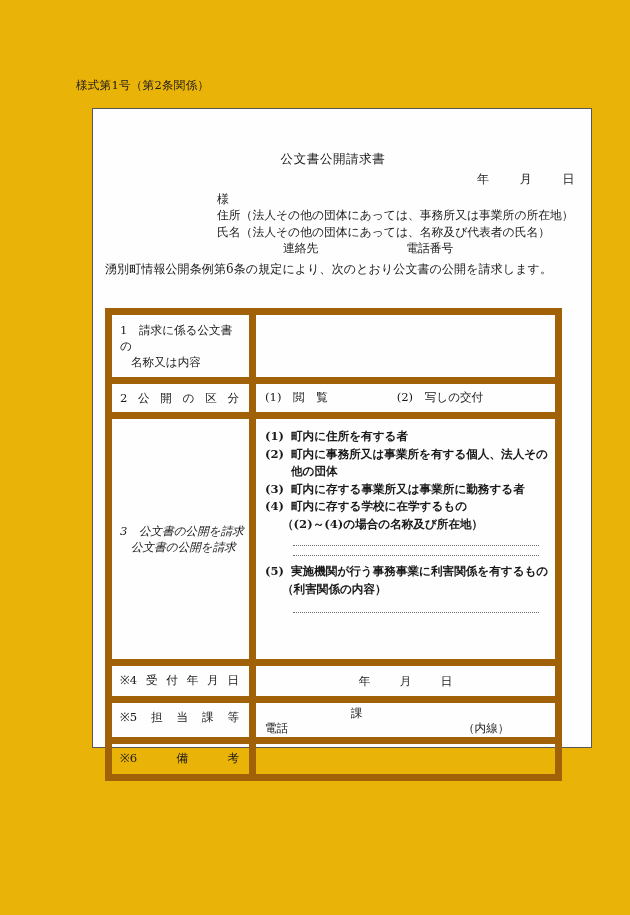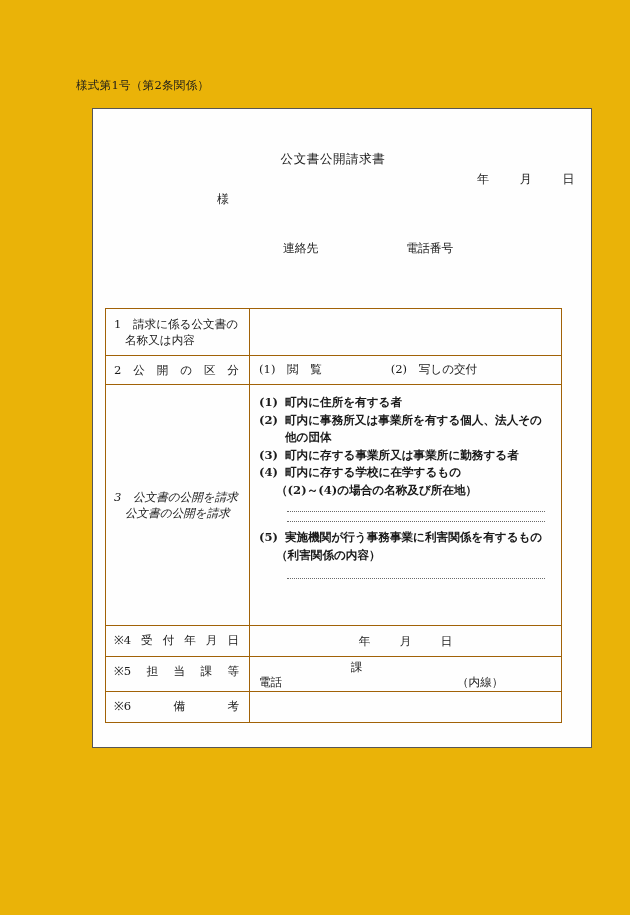--- a/index.html
+++ b/index.html
@@ -100,21 +100,21 @@
   .form-table {
     position: absolute;
     left: 12px;
     top: 199px;
     width: 457px;
     border-collapse: collapse;
     table-layout: fixed;
     font-size: 11.6px;
   }
   .form-table td {
-    border: 1px solid #a16207;
+    border: 7px solid #a16207;
     padding: 0;
     vertical-align: top;
   }
   .col-label { width: 144px; }
 
   .lbl {
     padding: 7px 6px 7px 8px;
     line-height: 16px;
   }
   .lbl-spread {
@@ -223,26 +223,31 @@
     <div class="date-line">
       <span>年</span>
       <span class="gap"></span>
       <span>月</span>
       <span class="gap"></span>
       <span>日</span>
     </div>
 
     <div class="addressee">様</div>
 
+    <div class="applicant-block">
+      <div class="row">住所（法人その他の団体にあっては、事務所又は事業所の所在地）</div>
+      <div class="row">氏名（法人その他の団体にあっては、名称及び代表者の氏名）</div>
+    </div>
 
     <div class="contact-row">
       <span>連絡先</span>
       <span class="tel">電話番号</span>
     </div>
 
+    <div class="statement">湧別町情報公開条例第6条の規定により、次のとおり公文書の公開を請求します。</div>
 
     <table class="form-table">
       <colgroup>
         <col class="col-label">
         <col>
       </colgroup>
       <tbody>
 
         <tr>
           <td class="row1-label">

